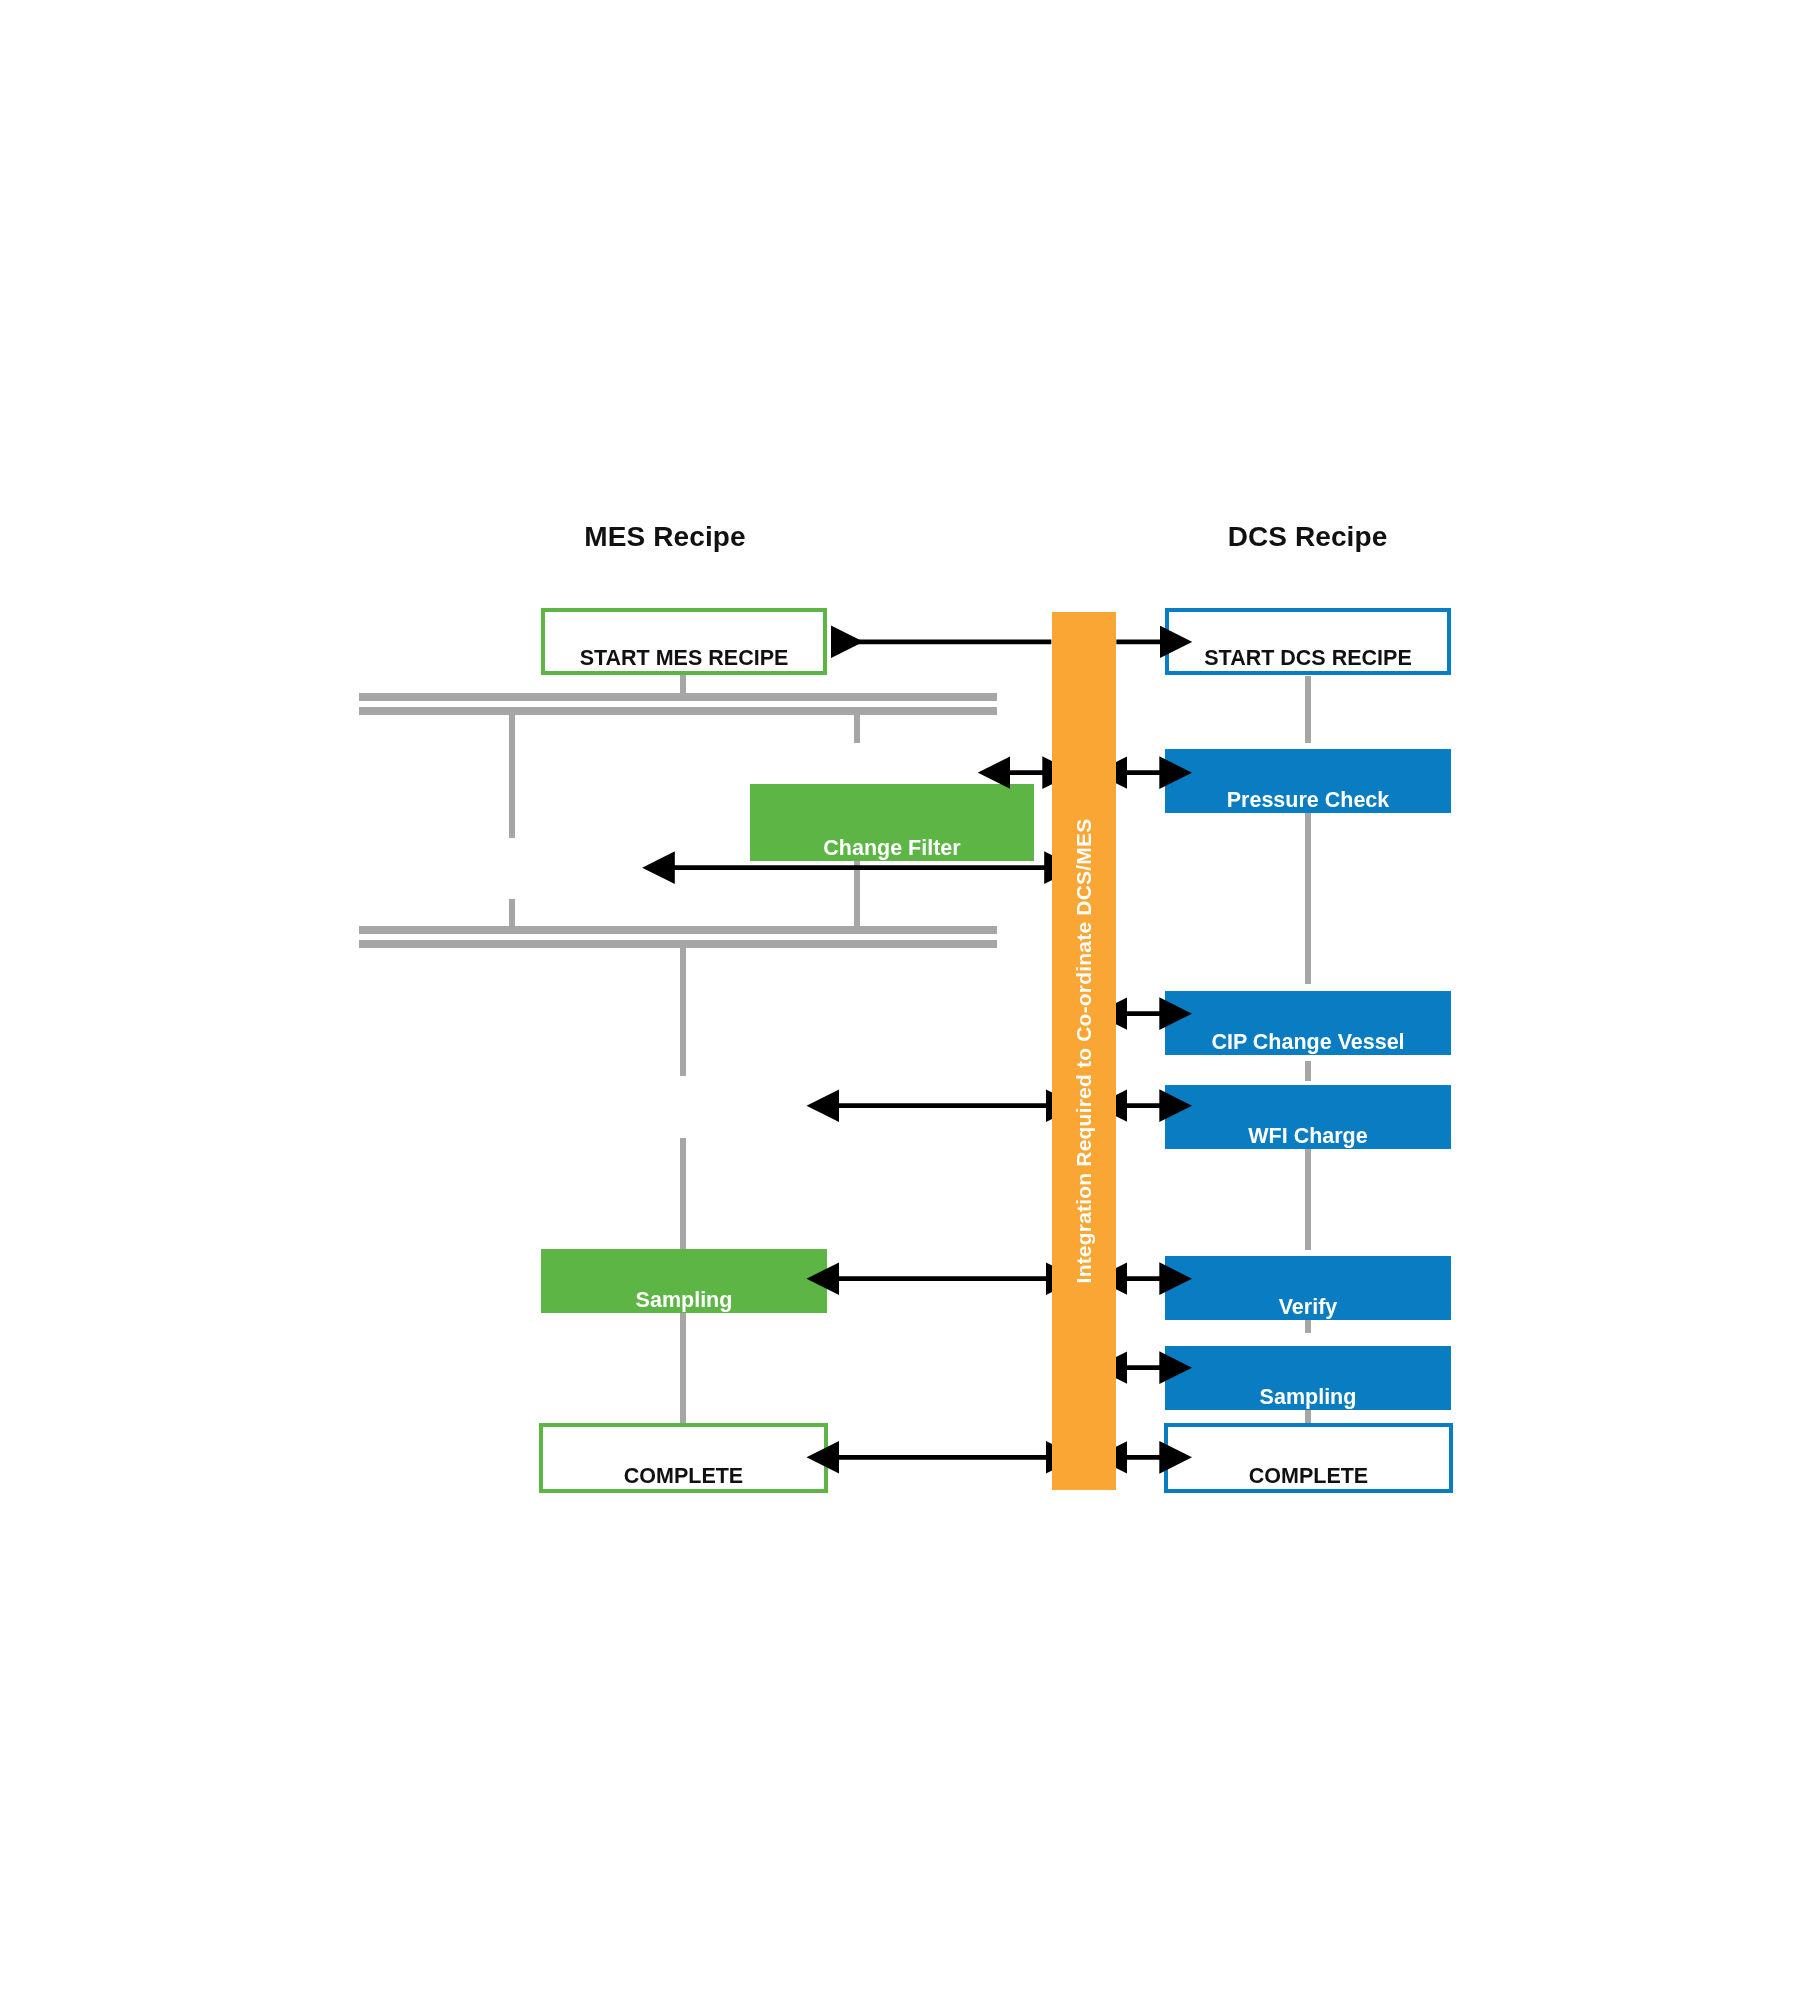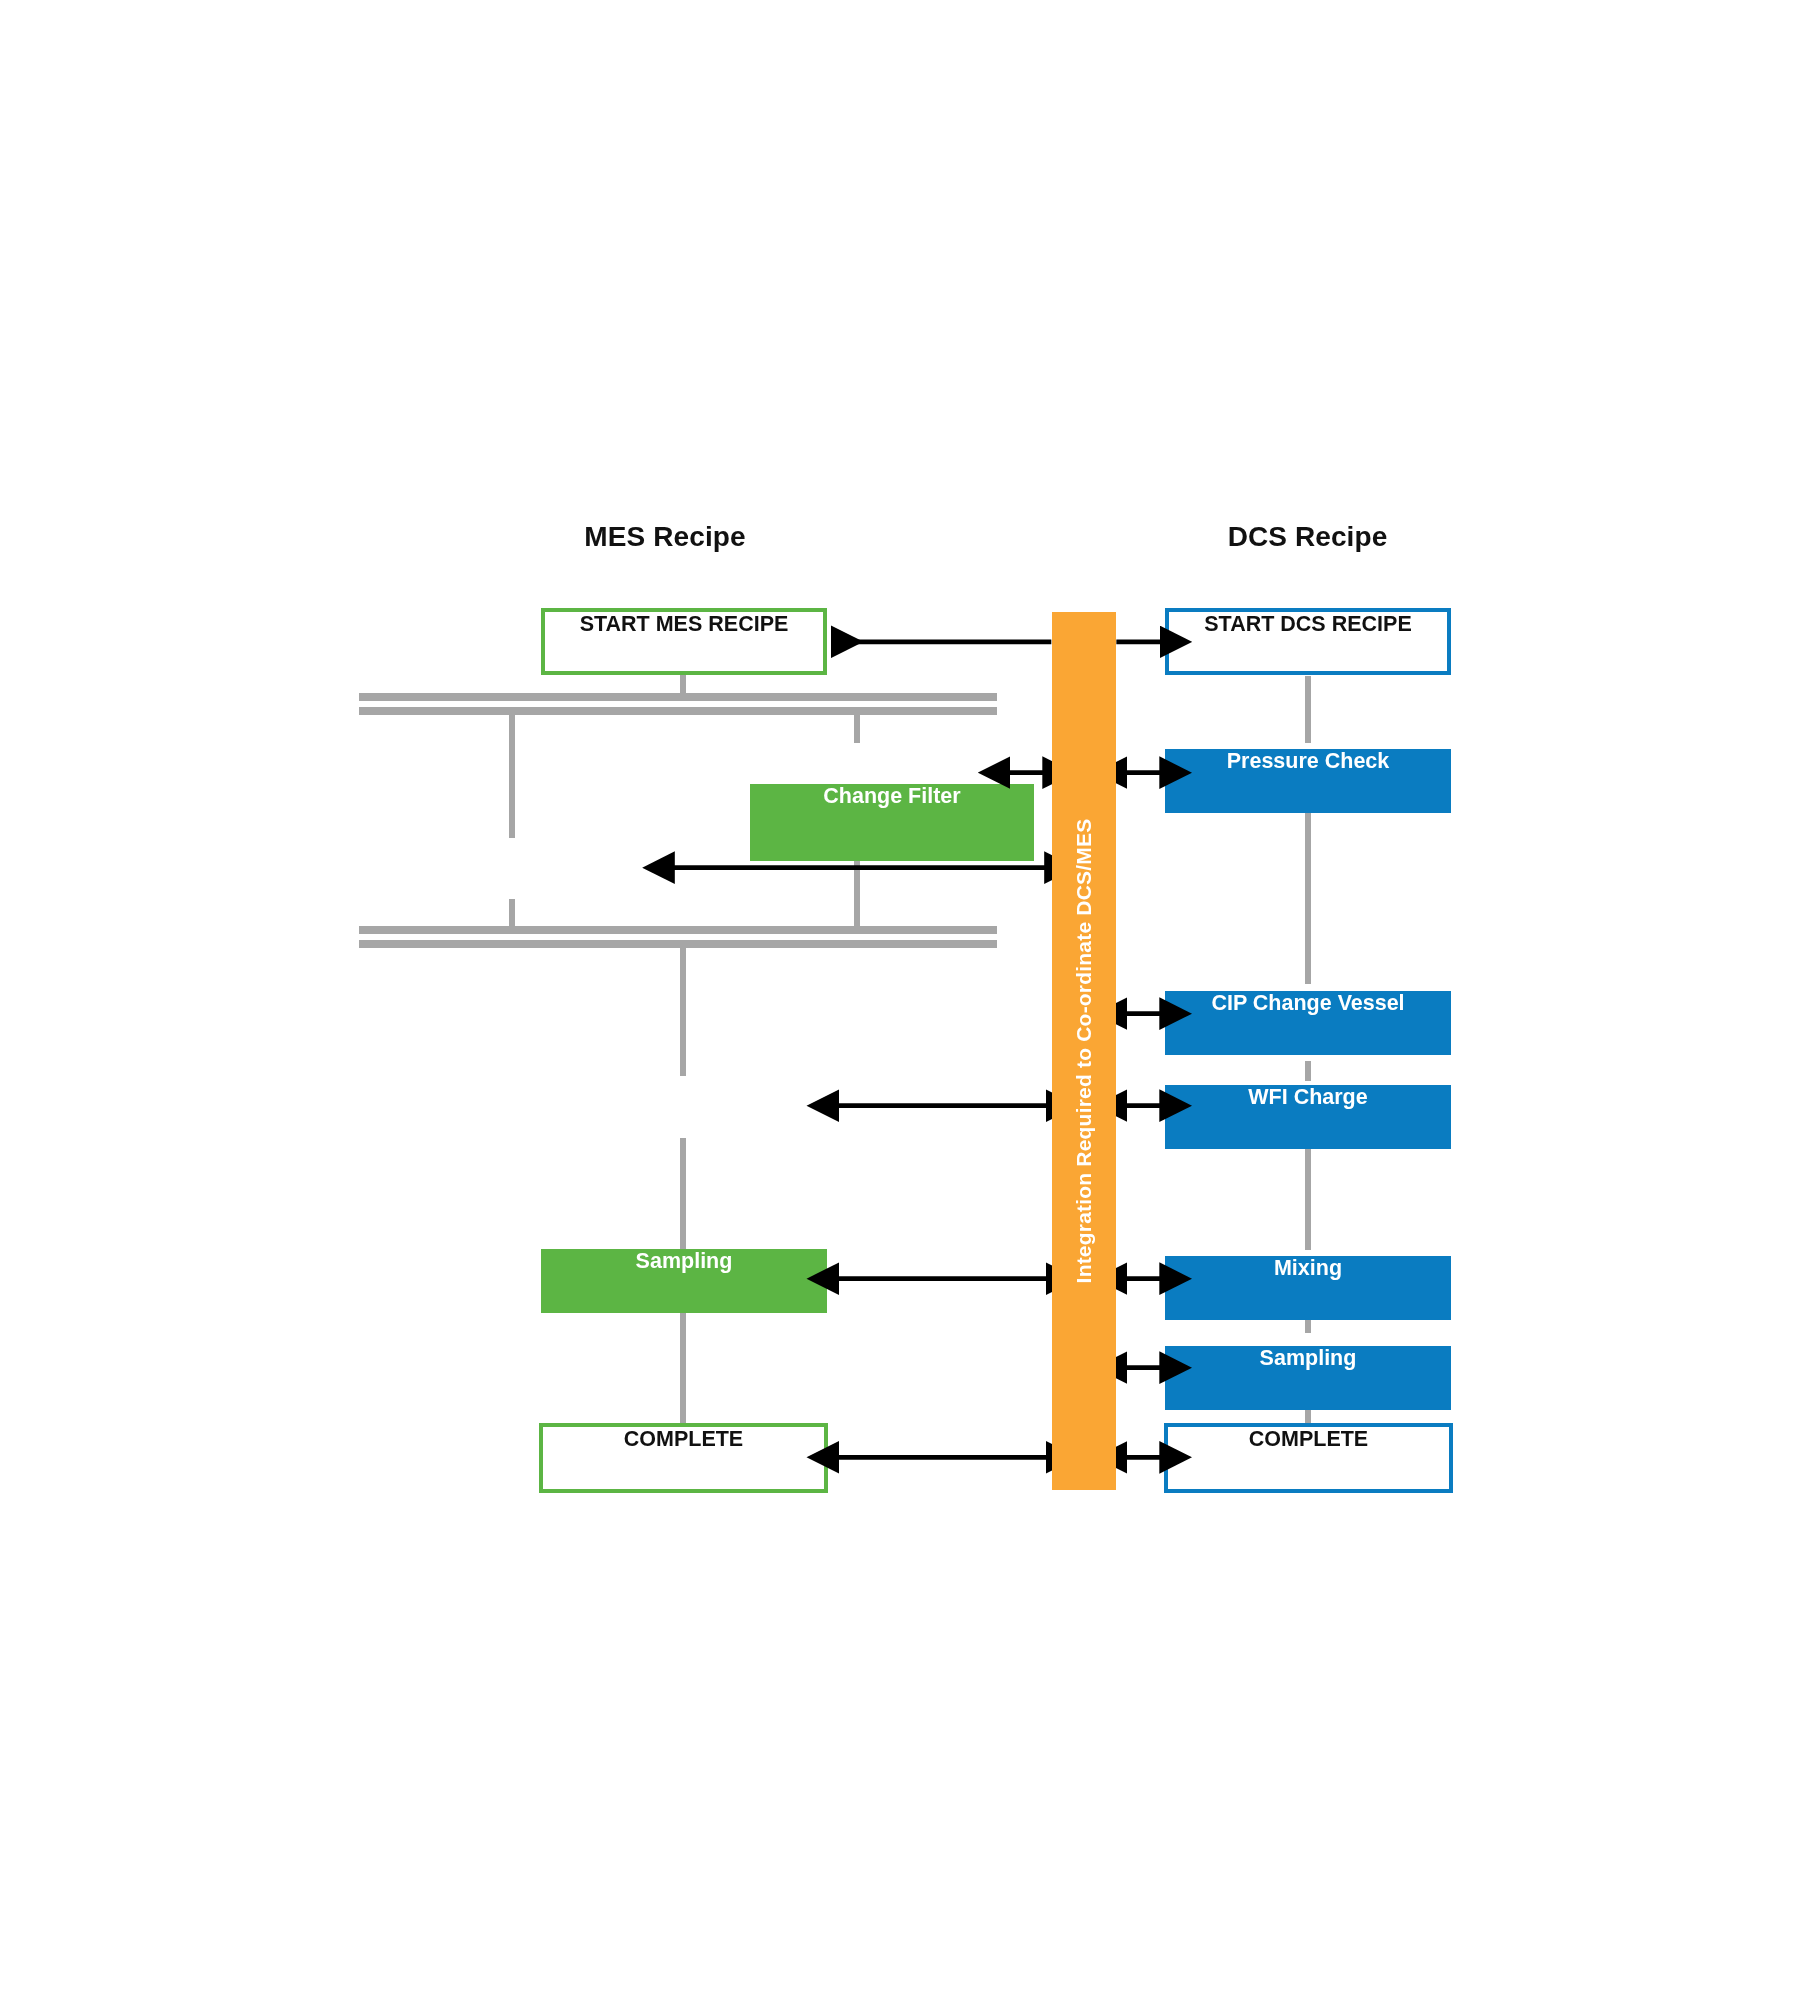--- a/index.html
+++ b/index.html
@@ -31,21 +31,21 @@
     letter-spacing: 0.1px;
     white-space: nowrap;
     text-align: center;
   }
 
   
   .node {
     position: absolute;
     box-sizing: border-box;
     display: flex;
-    align-items: flex-start;
+    align-items: flex-end;
     justify-content: center;
     text-align: center;
     font-weight: bold;
     line-height: 1.15;
     z-index: 6;
   }
 
   .node.filled-green {
     background: #5cb544;
     color: #ffffff;
@@ -176,21 +176,21 @@
 
   <div class="node filled-blue" style="left:1165px; top:983px; width:286px; height:64px;">
     <span>CIP Change Vessel</span>
   </div>
 
   <div class="node filled-blue" style="left:1165px; top:1077px; width:286px; height:64px;">
     <span>WFI Charge</span>
   </div>
 
   <div class="node filled-blue" style="left:1165px; top:1248px; width:286px; height:64px;">
-    <span>Mixing</span>
+    <span>Verify</span>
   </div>
 
   <div class="node filled-blue" style="left:1165px; top:1338px; width:286px; height:64px;">
     <span>Sampling</span>
   </div>
 
   <div class="node outline-blue" style="left:1164px; top:1423px; width:289px; height:70px;">
     <span>COMPLETE</span>
   </div>
 

